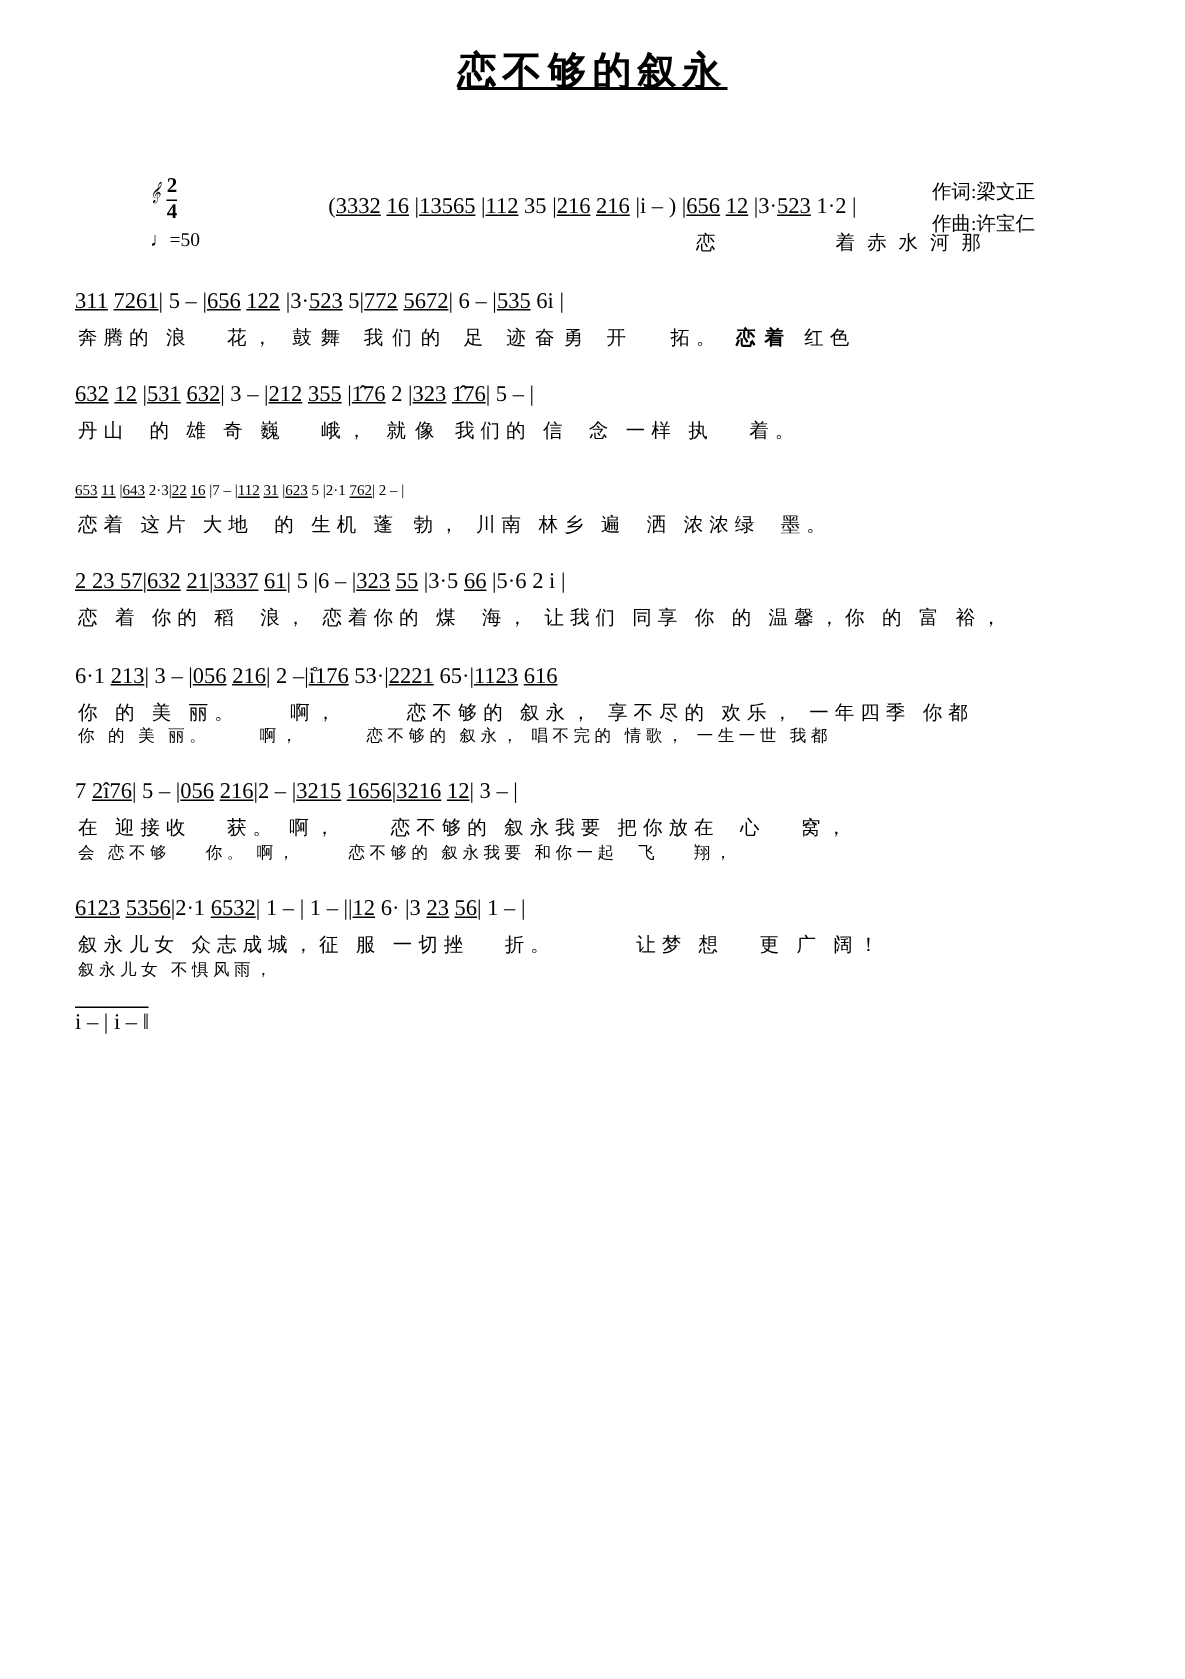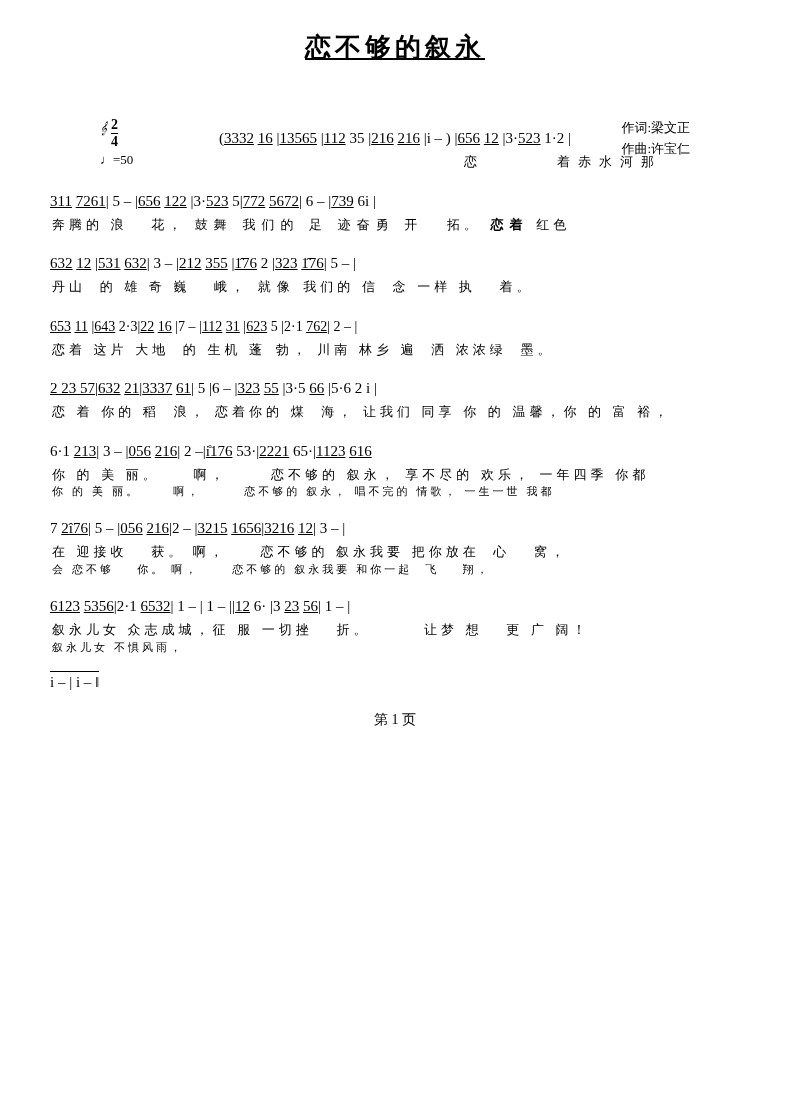--- a/index.html
+++ b/index.html
@@ -113,42 +113,42 @@
       </span>
     </div>
     <div class="lyric">
       <span style="letter-spacing:80px; margin-left:330px;">恋</span><span style="letter-spacing:8px;">着</span><span style="letter-spacing:8px;">赤</span><span style="letter-spacing:8px;">水</span><span style="letter-spacing:8px;">河</span><span>那</span>
     </div>
   </div>
 
   <div class="block">
     <div class="notes">
       <span style="font-size:15px; font-family:'Times New Roman', serif;">
-        <u>311</u>  <u>7261</u>|  5  –  |<u>656</u>  <u>122</u> |3·<u>523</u>  5|<u>772</u>  <u>5672</u>|  6  –  |<u>739</u>  6i  |
+        <u>311</u>  <u>7261</u>|  5  –  |<u>656</u>  <u>122</u> |3·<u>523</u>  5|<u>772</u>  <u>5672</u>|  6  –  |<u>535</u>  6i  |
       </span>
     </div>
     <div class="lyric">
       奔腾的  浪<span style="letter-spacing:20px;">  </span>花，<span style="letter-spacing:6px;">  鼓舞</span><span style="letter-spacing:6px;">  我们的  足</span><span style="letter-spacing:6px;">  迹奋勇</span><span style="letter-spacing:6px;">  开</span><span style="letter-spacing:20px;">  </span>拓。<span style="letter-spacing:6px;font-weight:bold;">  恋着</span>  红色
     </div>
   </div>
 
   <div class="block">
     <div class="notes">
       <span style="font-size:15px; font-family:'Times New Roman', serif;">
         <u>632</u>  <u>12</u> |<u>531</u>  <u>632</u>|  3  –  |<u>212</u>  <u>355</u> |<u>1̂76</u>  2  |<u>323</u>  <u>1̂76</u>|  5  –  |
       </span>
     </div>
     <div class="lyric">
       丹山<span style="letter-spacing:10px;">  </span>的  雄  奇  巍<span style="letter-spacing:20px;">  </span>峨，<span style="letter-spacing:6px;">  就像</span>  我们的  信<span style="letter-spacing:10px;">  </span>念  一样  执<span style="letter-spacing:20px;">  </span>着。
     </div>
   </div>
 
   <div class="block">
     <div class="notes">
-      <span style="font-size:14px; font-family:'Times New Roman', serif;">
+      <span style="font-size:10px; font-family:'Times New Roman', serif;">
         <u>653</u>  <u>11</u> |<u>643</u>  2·3|<u>22</u>  <u>16</u> |7  –  |<u>112</u>  <u>31</u> |<u>623</u>  5  |2·1  <u>762</u>|  2  –  |
       </span>
     </div>
     <div class="lyric">
       恋着  这片  大地<span style="letter-spacing:10px;">  </span>的  生机  蓬<span style="letter-spacing:6px;">  </span>勃，  川南  林乡  遍<span style="letter-spacing:10px;">  </span>洒  浓浓绿<span style="letter-spacing:10px;">  </span>墨。
     </div>
   </div>
 
   <div class="block">
     <div class="notes">
@@ -202,15 +202,14 @@
       叙永儿女  不惧风雨，
     </div>
   </div>
 
   <div class="block">
     <div style="font-size:15px; font-family:'Times New Roman', serif; border-top: 1px solid #000; display:inline-block; padding-top:2px;">
       i  –  |  i  –  ‖
     </div>
   </div>
 
-  <div class="page-num">第 1 页</div>
 
 </div>
 
 </body></html>

